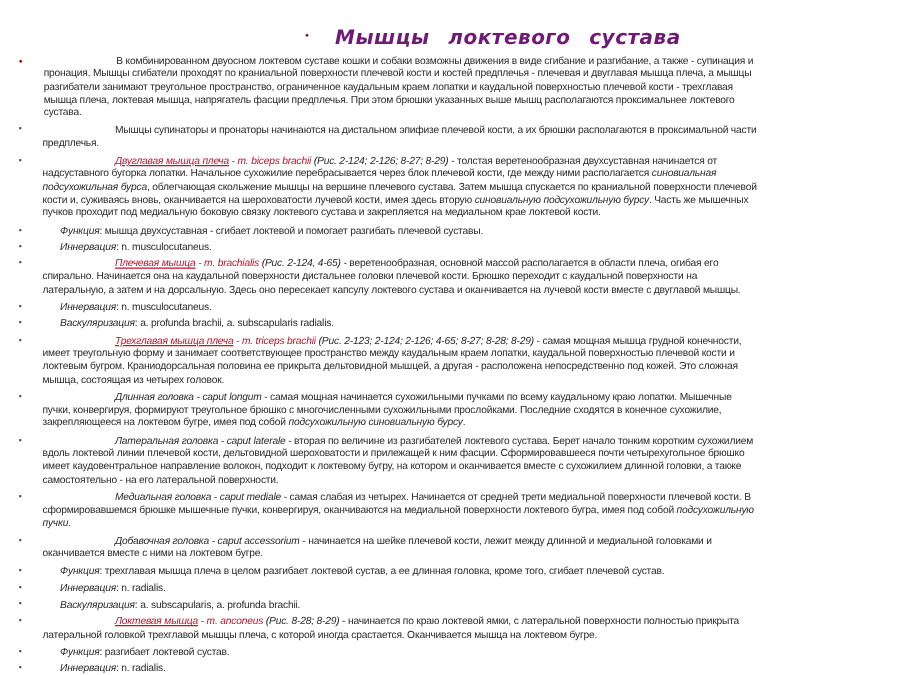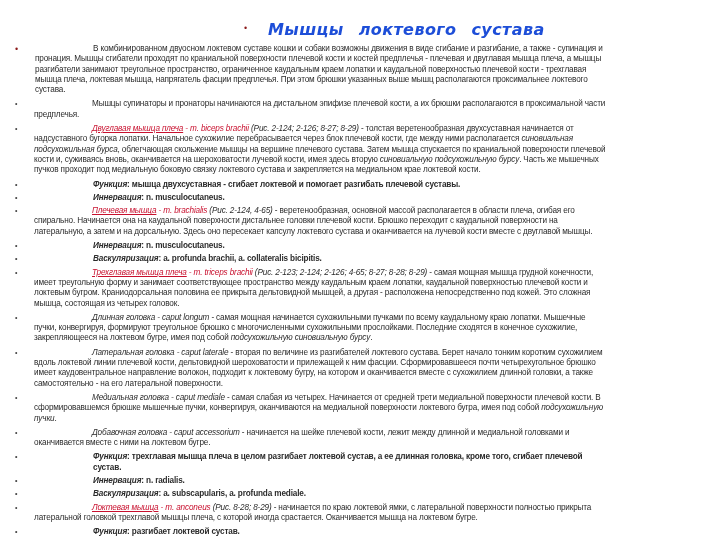--- a/index.html
+++ b/index.html
@@ -1,28 +1,28 @@
 <!DOCTYPE html>
 <html><head>
 <meta charset="utf-8">
 <style>
   html, body { margin: 0; padding: 0; background: #ffffff; }
   body { width: 720px; height: 540px; overflow: hidden; position: relative;
          font-family: "Liberation Sans", sans-serif; color: #2b2b2b; }
   .title-row { position: absolute; top: 20px; left: 0; width: 720px; height: 24px; }
   .title-bullet { position: absolute; left: 244px; top: 3px; font-size: 9px; color: #8b1a1a; }
   .title { position: absolute; left: 268px; top: 0; font-size: 16px; font-style: italic; font-weight: bold;
-           color: #1d4ed8; letter-spacing: 0.4px; word-spacing: 9px; font-family: "DejaVu Sans", sans-serif; }
+           color: #701a75; letter-spacing: 0.4px; word-spacing: 9px; font-family: "DejaVu Sans", sans-serif; }
   .lead-bullet { position: absolute; left: 15px; top: 44px; font-size: 9px; color: #8b1a1a; }
   .content { position: absolute; left: 0; top: 44px; width: 620px; }
   .para { position: relative; font-size: 8.2px; line-height: 10.3px; padding-left: 34px; padding-right: 12px;
           letter-spacing: -0.15px; margin-bottom: 4px; text-align: left; }
   .para .bul { position: absolute; left: 15px; top: 0; font-size: 7px; color: #444; }
   .para .ind { display: inline-block; width: 58px; }
-  .para.short { padding-left: 93px; margin-bottom: 3px; font-weight: bold; }
+  .para.short { padding-left: 48px; margin-bottom: 3px; }
   .para.short .bul { left: 15px; }
   .muscle { color: #c8102e; font-style: italic; text-decoration: underline; text-decoration-color: #c8102e; }
   .latin { color: #c8102e; font-style: italic; }
   .it { font-style: italic; }
   .p0 { padding-left: 35px; }
 </style>
 </head>
 <body>
 
 <div class="title-row">
@@ -60,21 +60,21 @@
   <div class="para">
     <span class="bul">•</span>
     <span class="ind"></span><span class="muscle">Плечевая мышца</span><span class="latin"> - m. brachialis</span><span class="it"> (Рис. 2-124, 4-65)</span><span> - веретенообразная, основной массой располагается в области плеча, огибая его спирально. Начинается она на каудальной поверхности дистальнее головки плечевой кости. Брюшко переходит с каудальной поверхности на латеральную, а затем и на дорсальную. Здесь оно пересекает капсулу локтевого сустава и оканчивается на лучевой кости вместе с двуглавой мышцы.</span>
   </div>
   <div class="para short">
     <span class="bul">•</span>
     <span class="it">Иннервация</span><span>: n. musculocutaneus.</span>
   </div>
   <div class="para short">
     <span class="bul">•</span>
-    <span class="it">Васкуляризация</span><span>: a. profunda brachii, a. collateralis bicipitis.</span>
+    <span class="it">Васкуляризация</span><span>: a. profunda brachii, a. subscapularis radialis.</span>
   </div>
 
   <div class="para">
     <span class="bul">•</span>
     <span class="ind"></span><span class="muscle">Трехглавая мышца плеча</span><span class="latin"> - m. triceps brachii</span><span class="it"> (Рис. 2-123; 2-124; 2-126; 4-65; 8-27; 8-28; 8-29)</span><span> - самая мощная мышца грудной конечности, имеет треугольную форму и занимает соответствующее пространство между каудальным краем лопатки, каудальной поверхностью плечевой кости и локтевым бугром. Краниодорсальная половина ее прикрыта дельтовидной мышцей, а другая - расположена непосредственно под кожей. Это сложная мышца, состоящая из четырех головок.</span>
   </div>
   <div class="para">
     <span class="bul">•</span>
     <span class="ind"></span><span class="it">Длинная головка - caput longum</span><span> - самая мощная начинается сухожильными пучками по всему каудальному краю лопатки. Мышечные пучки, конвергируя, формируют треугольное брюшко с многочисленными сухожильными прослойками. Последние сходятся в конечное сухожилие, закрепляющееся на локтевом бугре, имея под собой </span><span class="it">подсухожильную синовиальную бурсу</span><span>.</span>
   </div>
@@ -93,21 +93,21 @@
   <div class="para short">
     <span class="bul">•</span>
     <span class="it">Функция</span><span>: трехглавая мышца плеча в целом разгибает локтевой сустав, а ее длинная головка, кроме того, сгибает плечевой сустав.</span>
   </div>
   <div class="para short">
     <span class="bul">•</span>
     <span class="it">Иннервация</span><span>: n. radialis.</span>
   </div>
   <div class="para short">
     <span class="bul">•</span>
-    <span class="it">Васкуляризация</span><span>: a. subscapularis, a. profunda mediale.</span>
+    <span class="it">Васкуляризация</span><span>: a. subscapularis, a. profunda brachii.</span>
   </div>
 
   <div class="para">
     <span class="bul">•</span>
     <span class="ind"></span><span class="muscle">Локтевая мышца</span><span class="latin"> - m. anconeus</span><span class="it"> (Рис. 8-28; 8-29)</span><span> - начинается по краю локтевой ямки, с латеральной поверхности полностью прикрыта латеральной головкой трехглавой мышцы плеча, с которой иногда срастается. Оканчивается мышца на локтевом бугре.</span>
   </div>
   <div class="para short">
     <span class="bul">•</span>
     <span class="it">Функция</span><span>: разгибает локтевой сустав.</span>
   </div>

